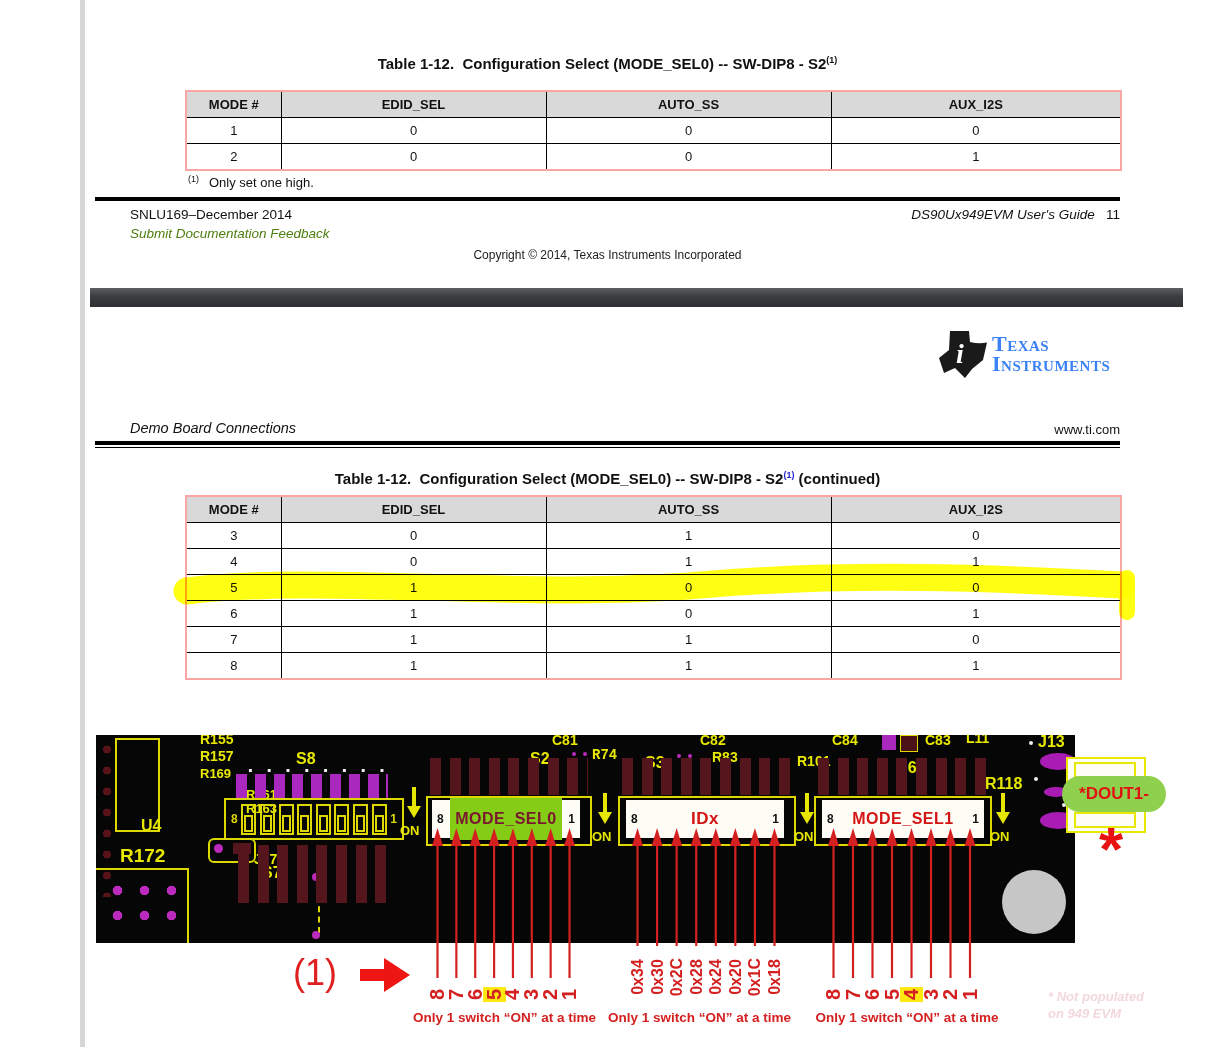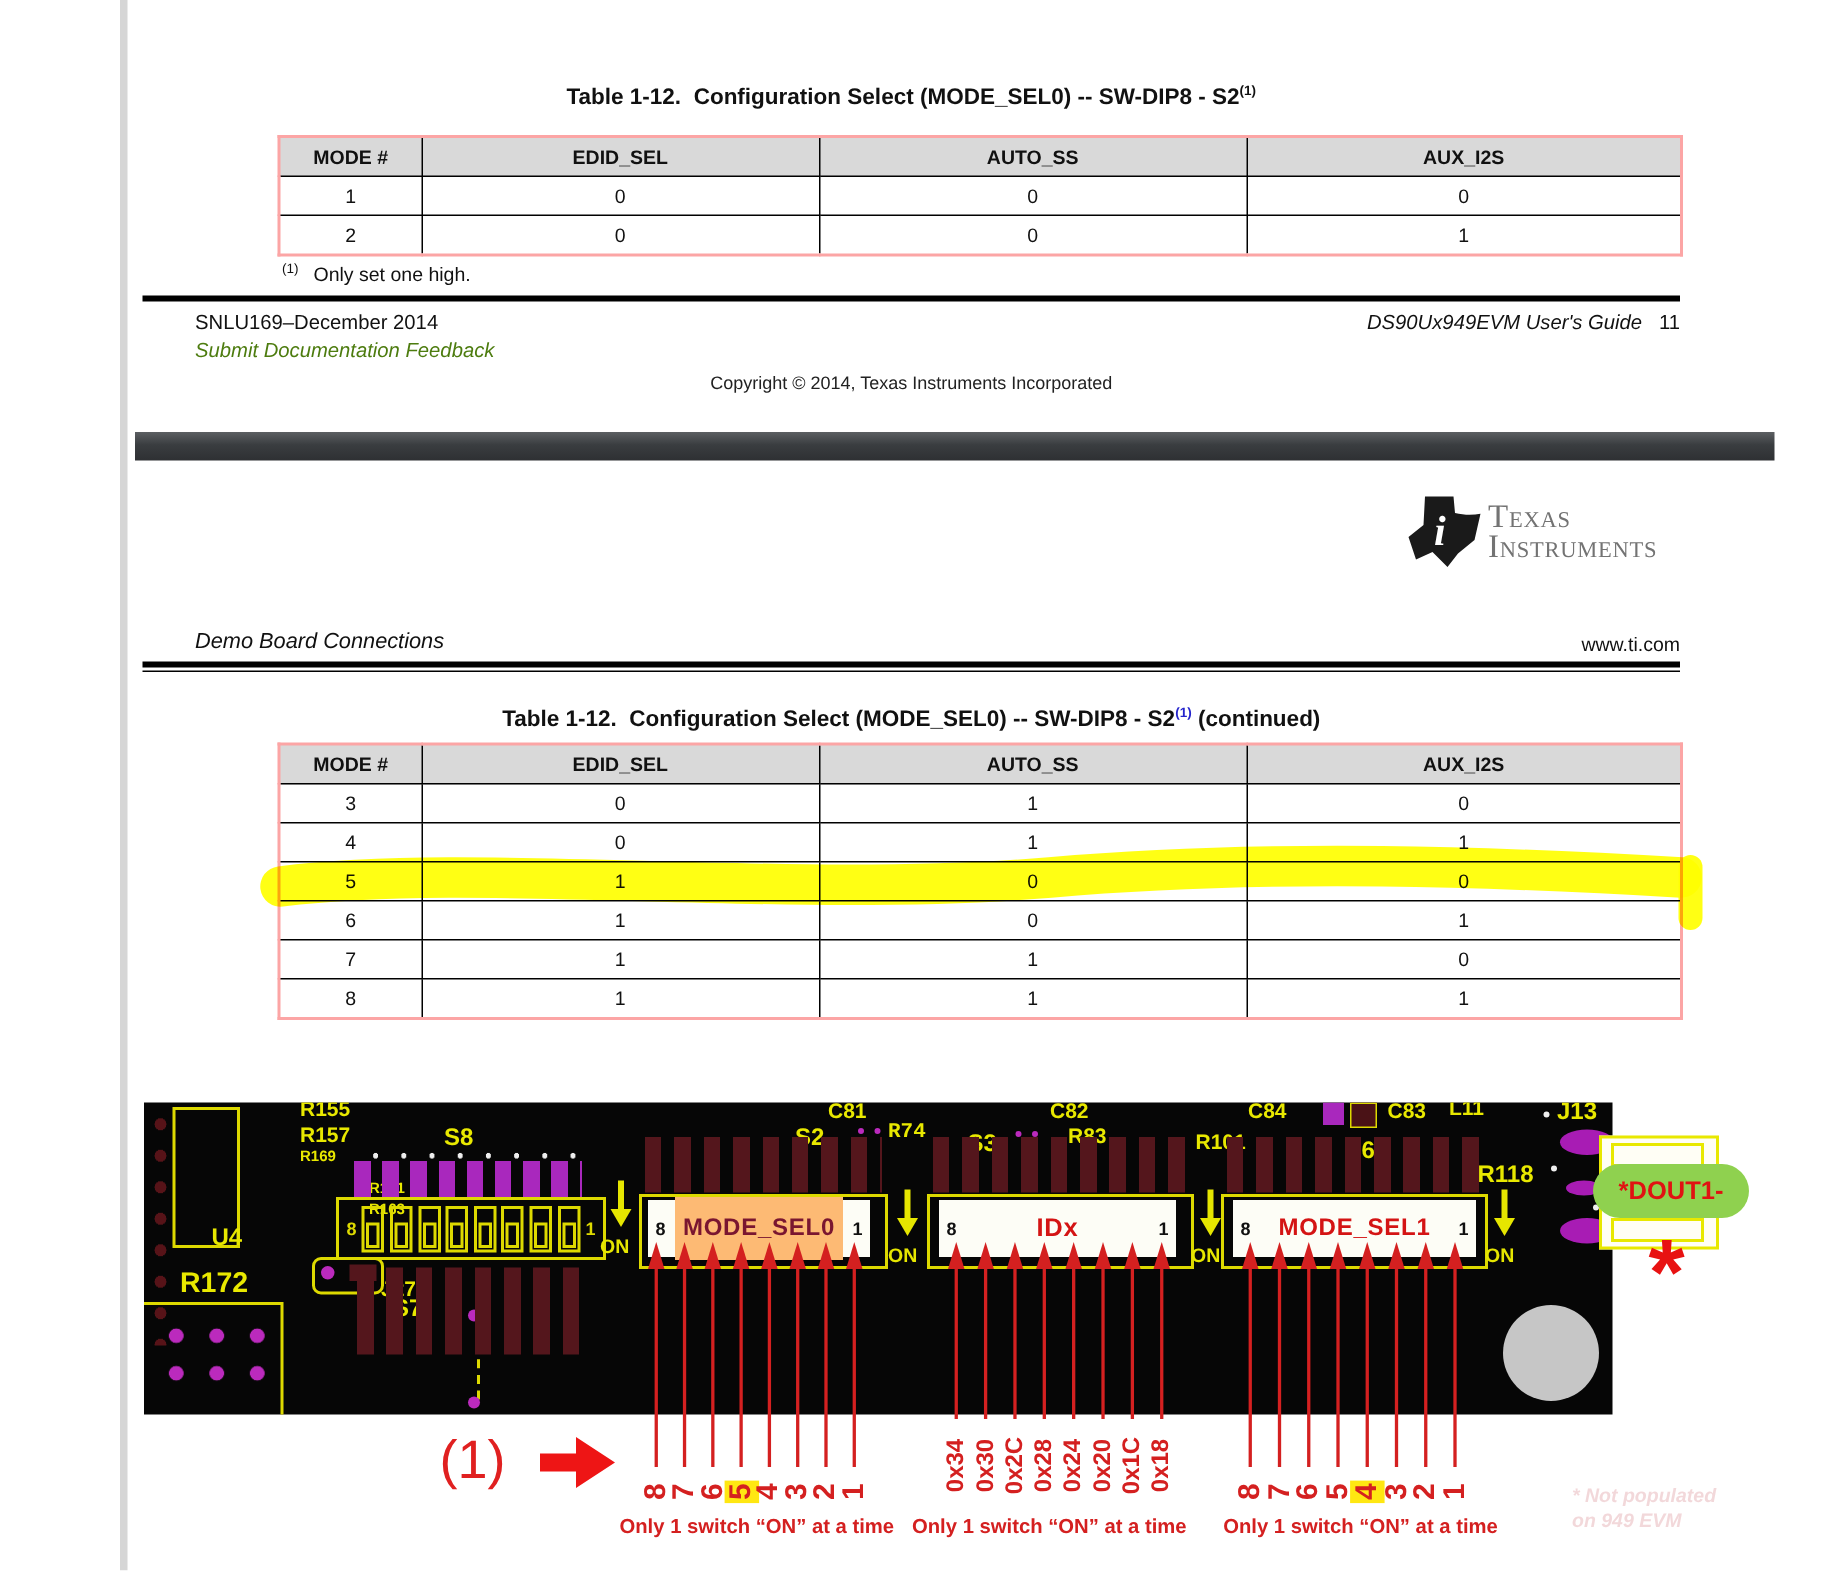--- a/index.html
+++ b/index.html
@@ -30,49 +30,49 @@
   .foot-right .it{font-style:italic;}
   .copyright{position:absolute;left:95px;top:248px;width:1025px;text-align:center;font-size:12px;color:#222;}
 
   .sepbar{position:absolute;left:90px;top:288px;width:1093px;height:19px;
           background:linear-gradient(#5c5f62, #3a3d40 45%, #2e3033);}
 
   
   .ti-logo{position:absolute;left:930px;top:328px;width:195px;height:56px;}
   .ti-mark{position:absolute;left:2px;top:2px;}
   .ti-text{position:absolute;left:62px;top:6px;font-family:"Liberation Serif",serif;
-           color:#737373;font-variant:small-caps;font-weight:normal;font-size:22px;line-height:20px;
+           color:#3b82f6;font-variant:small-caps;font-weight:bold;font-size:22px;line-height:20px;
            letter-spacing:0.5px;}
 
   .p2-section{position:absolute;left:130px;top:420px;font-size:14.5px;font-style:italic;color:#111;}
   .p2-site{position:absolute;right:110px;top:422px;font-size:13px;color:#111;}
   .dbl-rule-a{position:absolute;left:95px;top:441px;width:1025px;height:4px;background:#000;}
   .dbl-rule-b{position:absolute;left:95px;top:447px;width:1025px;height:1px;background:#000;}
 
   
   #pcb{position:absolute;left:96px;top:735px;width:979px;height:208px;background:#060606;
        overflow:hidden;z-index:1;}
   .pcbl{position:absolute;color:#e8e800;font-weight:bold;font-size:14px;white-space:nowrap;}
-  .pcbl.sm{font-size:10px;}
+  .pcbl.sm{font-size:13px;}
   .pcbl.lg{font-size:16px;}
   .pcbl.xl{font-size:19px;}
   .ppads{position:absolute;background:repeating-linear-gradient(90deg,#a928bd 0 11px,transparent 11px 18.8px);}
   .mpads{position:absolute;background:repeating-linear-gradient(90deg,#54161c 0 11px,transparent 11px 19.6px);}
   .dotrow{position:absolute;height:5px;background-image:radial-gradient(circle 2px,#eee 85%,transparent 90%);
           background-size:18.8px 5px;background-position:5px 0;}
   .mdots{position:absolute;background-image:radial-gradient(circle 5px,#571318 78%,transparent 82%);
          background-size:18px 21px;}
   .pgrid{position:absolute;background-image:radial-gradient(circle 6px,#bb2abd 78%,transparent 84%);
          background-size:27px 25px;}
   .ol-y{position:absolute;border:2px solid #ddd900;}
   .sw-white{position:absolute;background:#fdfdf6;display:flex;align-items:center;
             justify-content:space-between;padding:0 5px;}
   .bn{color:#111;font-weight:bold;font-size:12px;}
   .sw-label{font-weight:bold;letter-spacing:0.5px;}
-  .lab-msel0{color:#7a1630;background:#fdba74;font-size:16px;padding:12px 5px;}
+  .lab-msel0{color:#7a1630;background:#84cc16;font-size:16px;padding:12px 5px;}
   .lab-idx{color:#d41414;font-size:17px;}
   .lab-msel1{color:#d41414;font-size:16px;}
   .s8box{display:flex;align-items:center;justify-content:space-between;padding:0 5px;}
   .s8num{color:#ddd900;font-weight:bold;font-size:12px;}
   .dip{width:11px;height:27px;border:2px solid #ddd900;position:relative;}
   .dip::after{content:"";position:absolute;left:1px;right:1px;top:9px;bottom:1px;border:2px solid #ddd900;}
   .dn-arrow{position:absolute;width:14px;height:34px;}
   .dn-arrow::before{content:"";position:absolute;left:5px;top:0;width:4px;height:21px;background:#e6e600;}
   .dn-arrow::after{content:"";position:absolute;left:0;top:19px;border-left:7px solid transparent;
                    border-right:7px solid transparent;border-top:12px solid #e6e600;}

